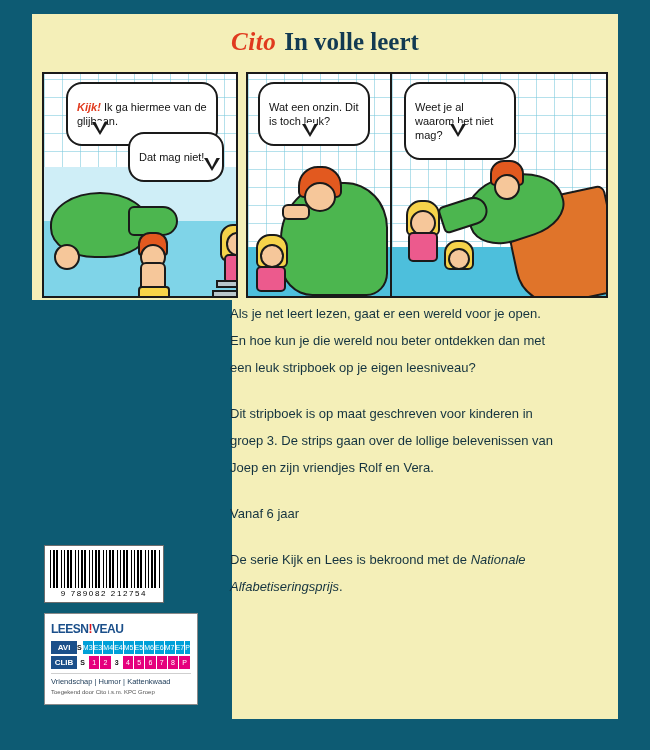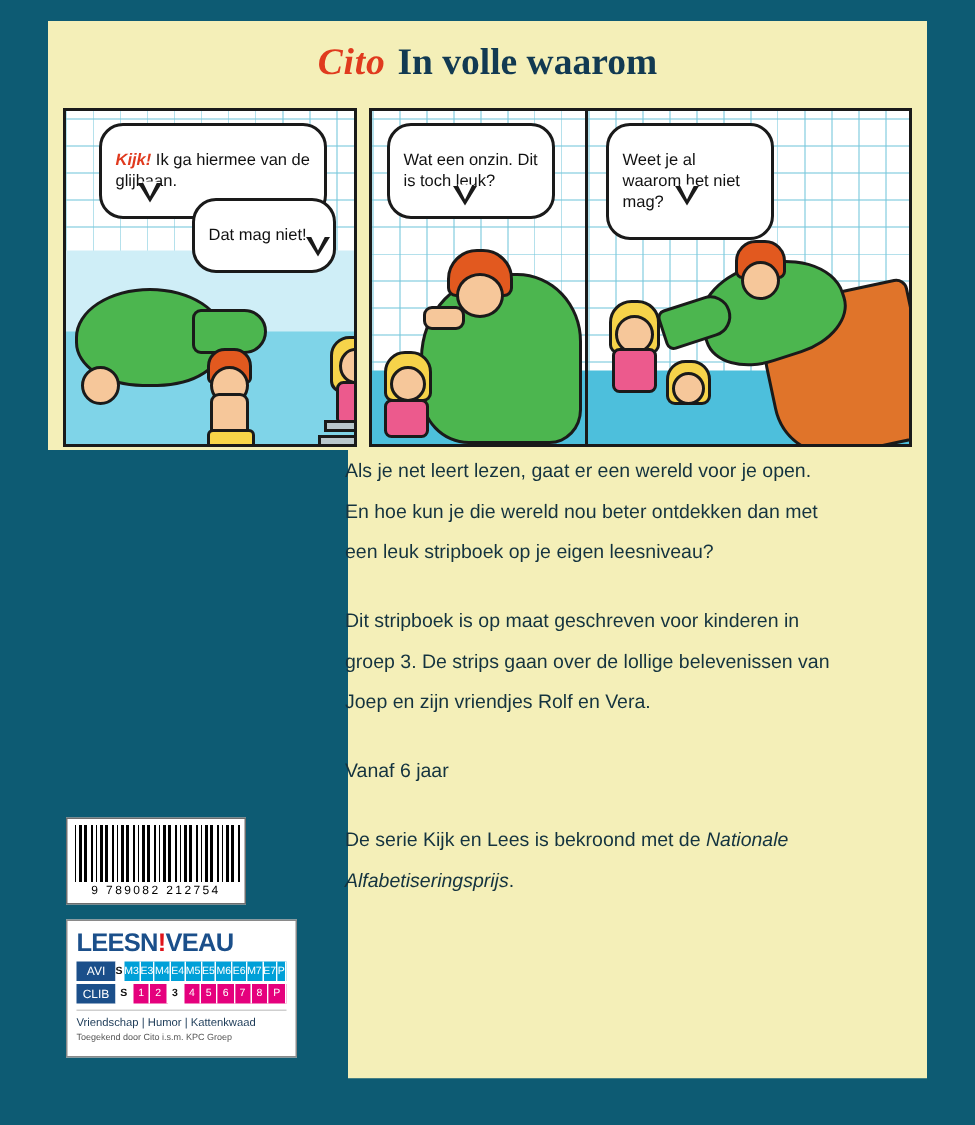--- a/index.html
+++ b/index.html
@@ -252,40 +252,40 @@
     width: 154px;
     height: 92px;
     background: #ffffff;
     border: 1px solid #8a8a8a;
     box-sizing: border-box;
     padding: 5px 6px;
   }
   .lees-logo {
     font-family: "Liberation Sans", sans-serif;
     font-weight: bold;
-    font-size: 17px;
+    font-size: 12px;
     color: #1b4f8a;
     letter-spacing: -0.5px;
     line-height: 20px;
   }
   .lees-logo .exc { color: #e0131a; }
   .lees-logo .nv { color: #1b4f8a; }
   .scale-row {
     display: flex;
     align-items: stretch;
     height: 13px;
     margin-top: 2px;
     font-size: 7px;
     line-height: 13px;
   }
   .scale-label {
     width: 26px;
     background: #1b4f8a;
     color: #fff;
-    font-weight: normal;
+    font-weight: bold;
     text-align: center;
     font-size: 8px;
   }
   .scale-cell {
     flex: 1 1 auto;
     text-align: center;
     color: #fff;
     font-size: 7px;
     border-right: 1px solid #fff;
     box-sizing: border-box;
@@ -313,21 +313,21 @@
 <div class="page">
 
   <div class="yellow-panel"></div>
   <div class="teal-top"></div>
   <div class="teal-bottom"></div>
   <div class="teal-block-2"></div>
   <div class="teal-right"></div>
   <div class="teal-block"></div>
 
   <div class="title-wrap">
-    <span class="title-joep">Cito</span><span class="title-rest">In volle waarom</span>
+    <span class="title-joep">Cito</span><span class="title-rest">In volle leert</span>
   </div>
 
   <div class="comic">
 
     <div class="panel" id="panel1">
       <div class="tile-bg"></div>
       <div class="pool-bg"></div>
       <div class="water"></div>
 
       <div class="croc-body" style="left:6px; top:118px; width:96px; height:62px;"></div>

